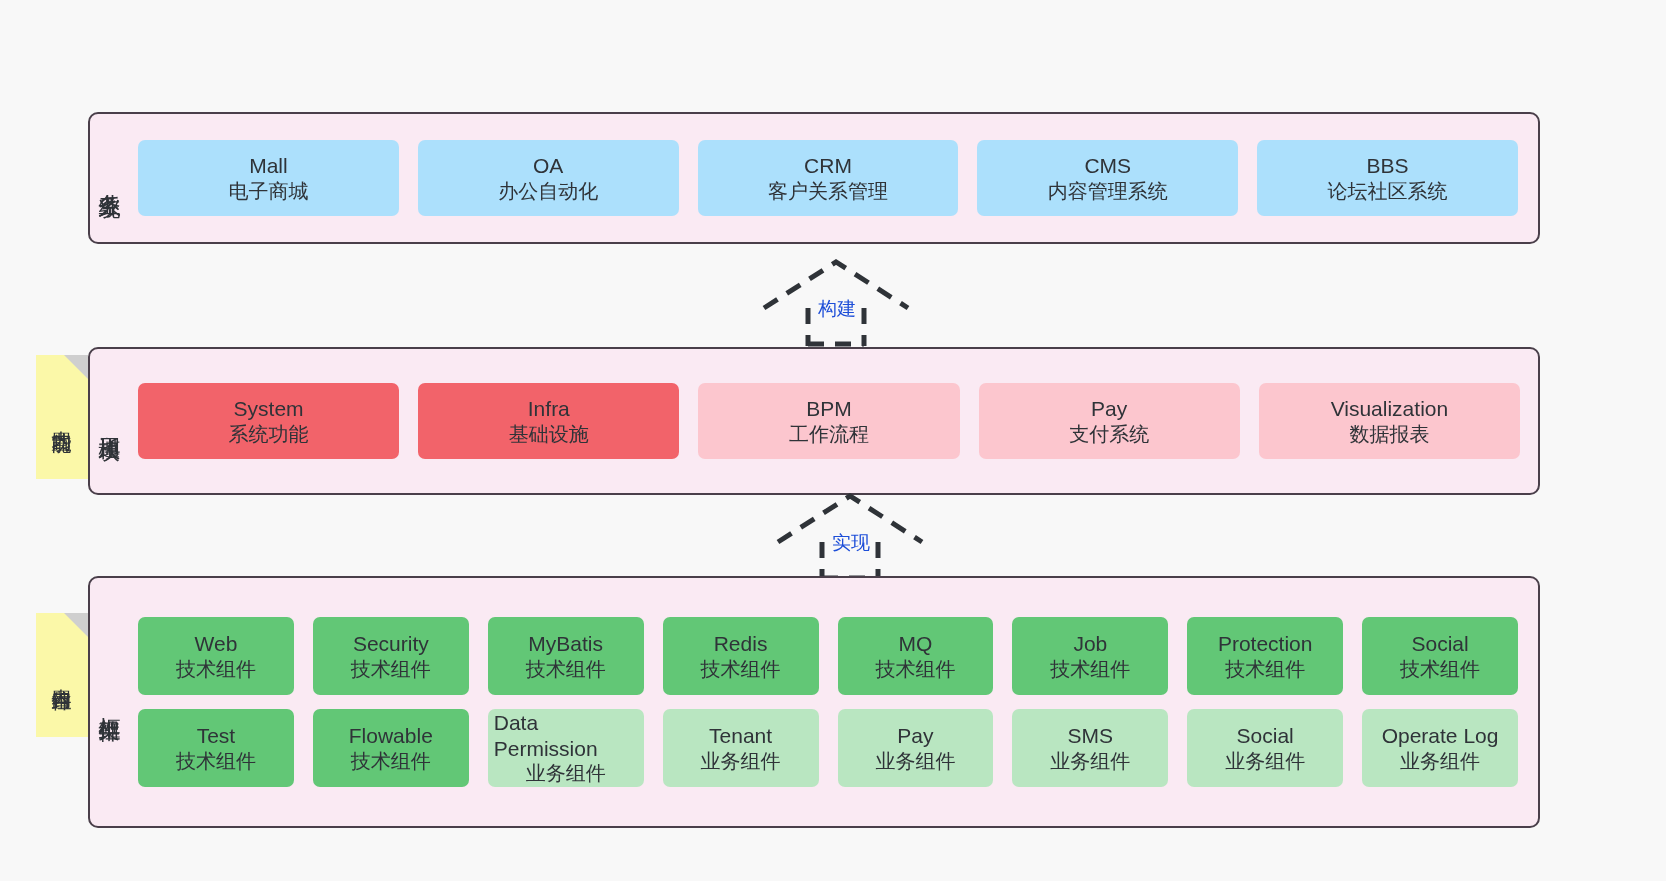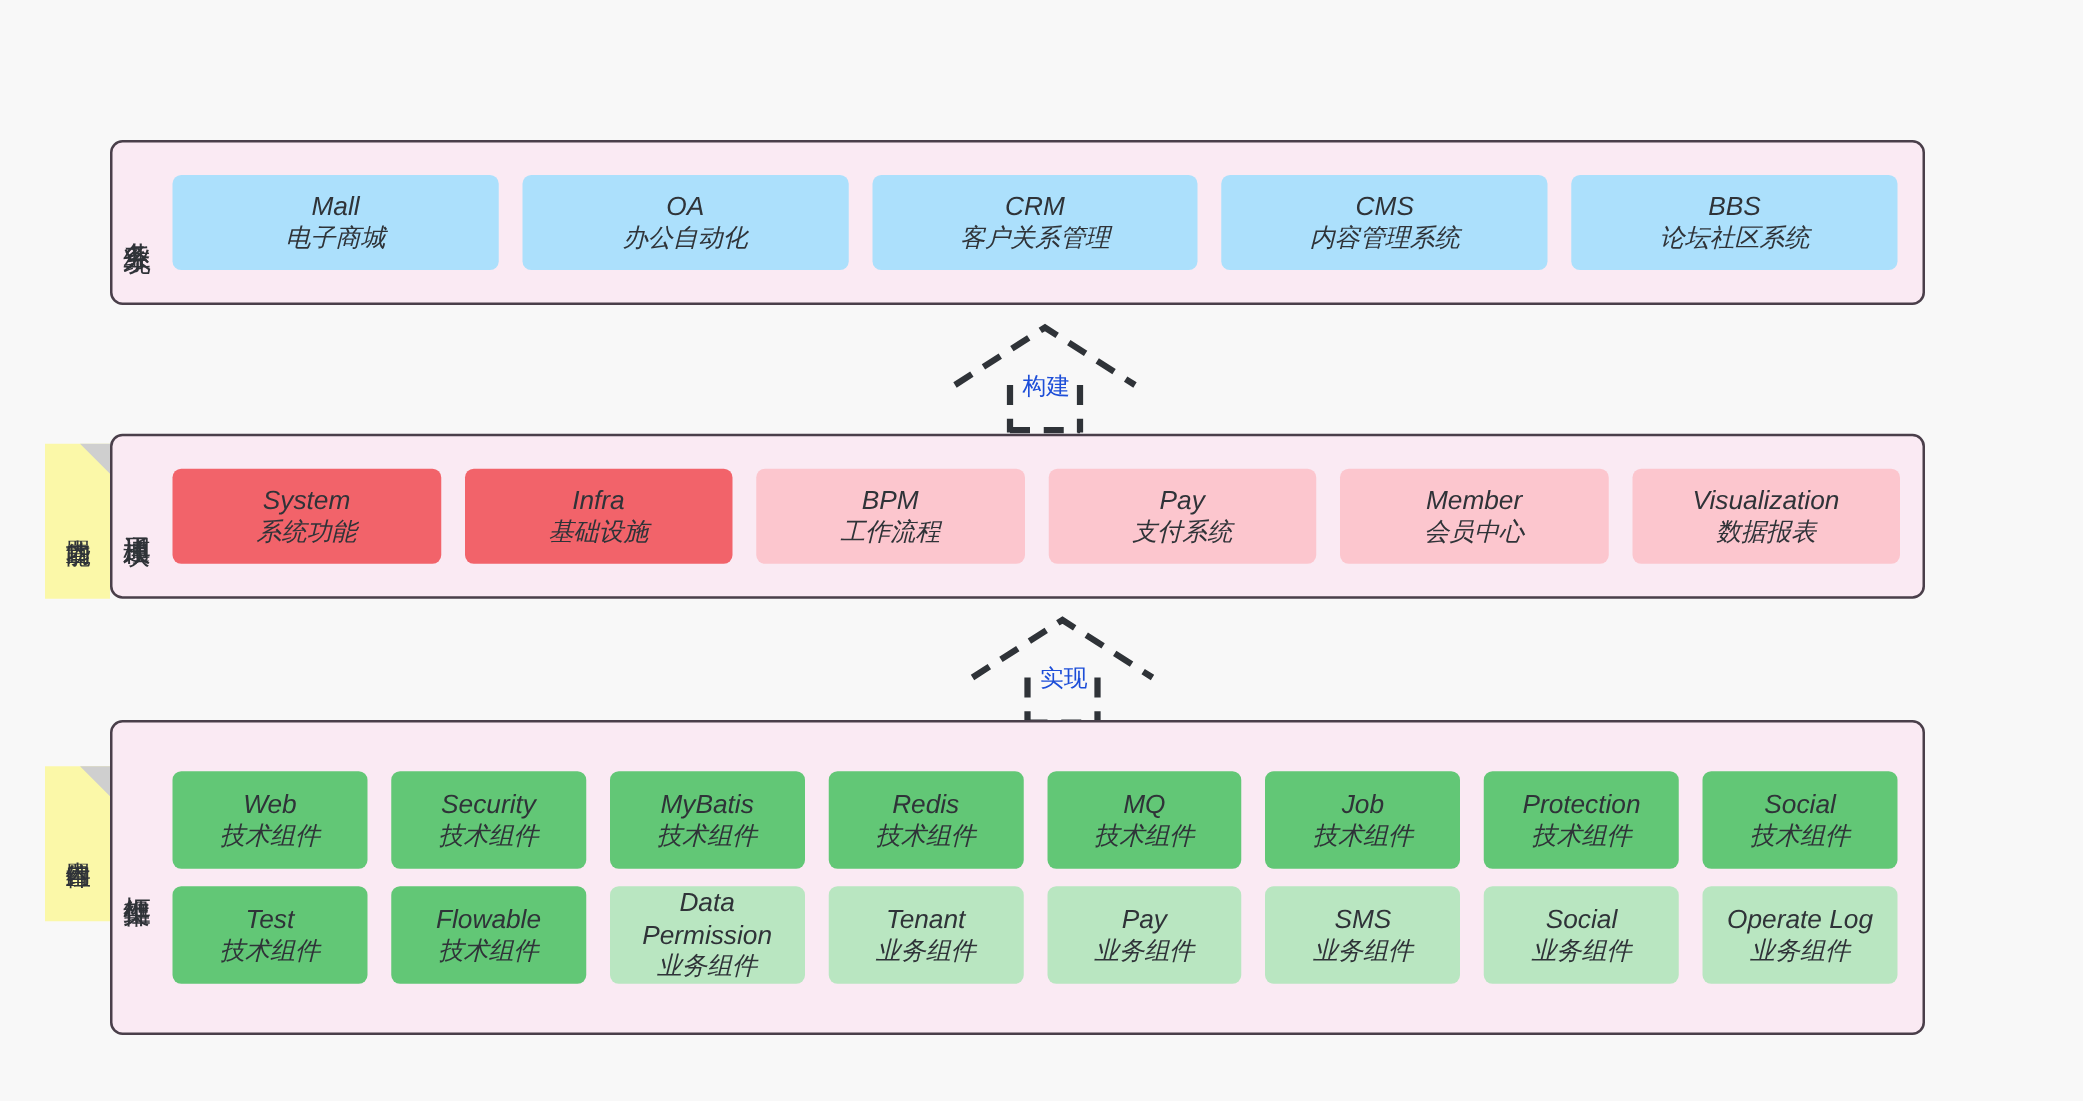--- a/index.html
+++ b/index.html
@@ -61,42 +61,40 @@
     gap: 19px;
     align-items: stretch;
   }
   .cell {
     flex: 1 1 0;
     border-radius: 7px;
     display: flex;
     flex-direction: column;
     align-items: center;
     justify-content: center;
-    text-align: center;
     line-height: 1.22;
     box-sizing: border-box;
     padding: 11px 6px;
-    font-style: italic;
   }
   .cell .t1 { font-size: 21px; }
   .cell .t2 { font-size: 20px; }
 
   
   .c-blue       { background: #ace0fc; }
   .c-red        { background: #f2636a; }
   .c-pink       { background: #fcc6ce; }
   .c-green      { background: #62c776; }
   .c-lightgreen { background: #b9e6c1; }
 
   
   #layer-business  { left: 88px;  top: 112px; width: 1452px; height: 132px; }
   #layer-business .layer-body { padding-right: 20px; }
   #layer-business .row { height: 76px; }
 
-  #layer-modules   { left: 88px;  top: 347px; width: 1452px; height: 132px; }
+  #layer-modules   { left: 88px;  top: 347px; width: 1452px; height: 148px; }
   #layer-modules .row { height: 76px; }
 
   #layer-framework { left: 88px;  top: 576px; width: 1452px; height: 252px; }
   #layer-framework .row { height: 78px; }
   #layer-framework .layer-body { gap: 14px; padding-left: 8px; padding-right: 20px; }
 
   
   .note {
     position: absolute;
     background: #fbf8a8;
@@ -202,24 +200,20 @@
         </div>
         <div class="cell c-pink">
           <span class="t1">BPM</span>
           <span class="t2">工作流程</span>
         </div>
         <div class="cell c-pink">
           <span class="t1">Pay</span>
           <span class="t2">支付系统</span>
         </div>
         <div class="cell c-pink">
-          <span class="t1">Member</span>
-          <span class="t2">会员中心</span>
-        </div>
-        <div class="cell c-pink">
           <span class="t1">Visualization</span>
           <span class="t2">数据报表</span>
         </div>
       </div>
     </div>
   </div>
 
   <div class="arrow" id="arrow-impl">
     <svg width="160" height="92" viewBox="0 0 160 92">
       <path d="M 8 52 L 80 6 L 152 52" fill="none" stroke="#2f3338" stroke-width="5" stroke-dasharray="16,11" stroke-linecap="butt"></path>

